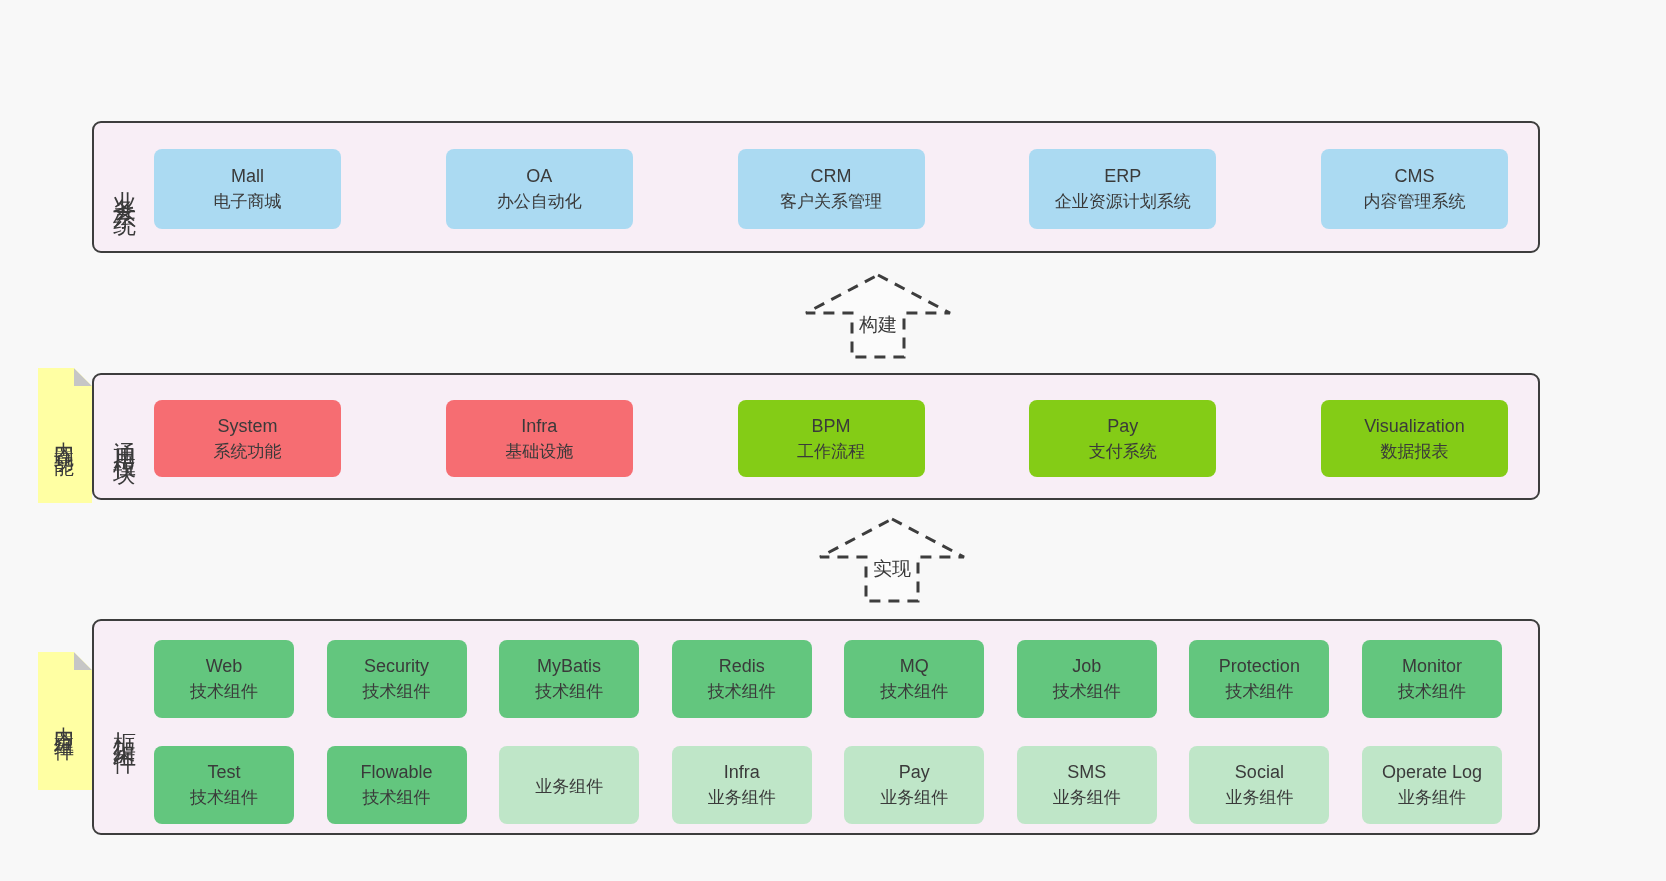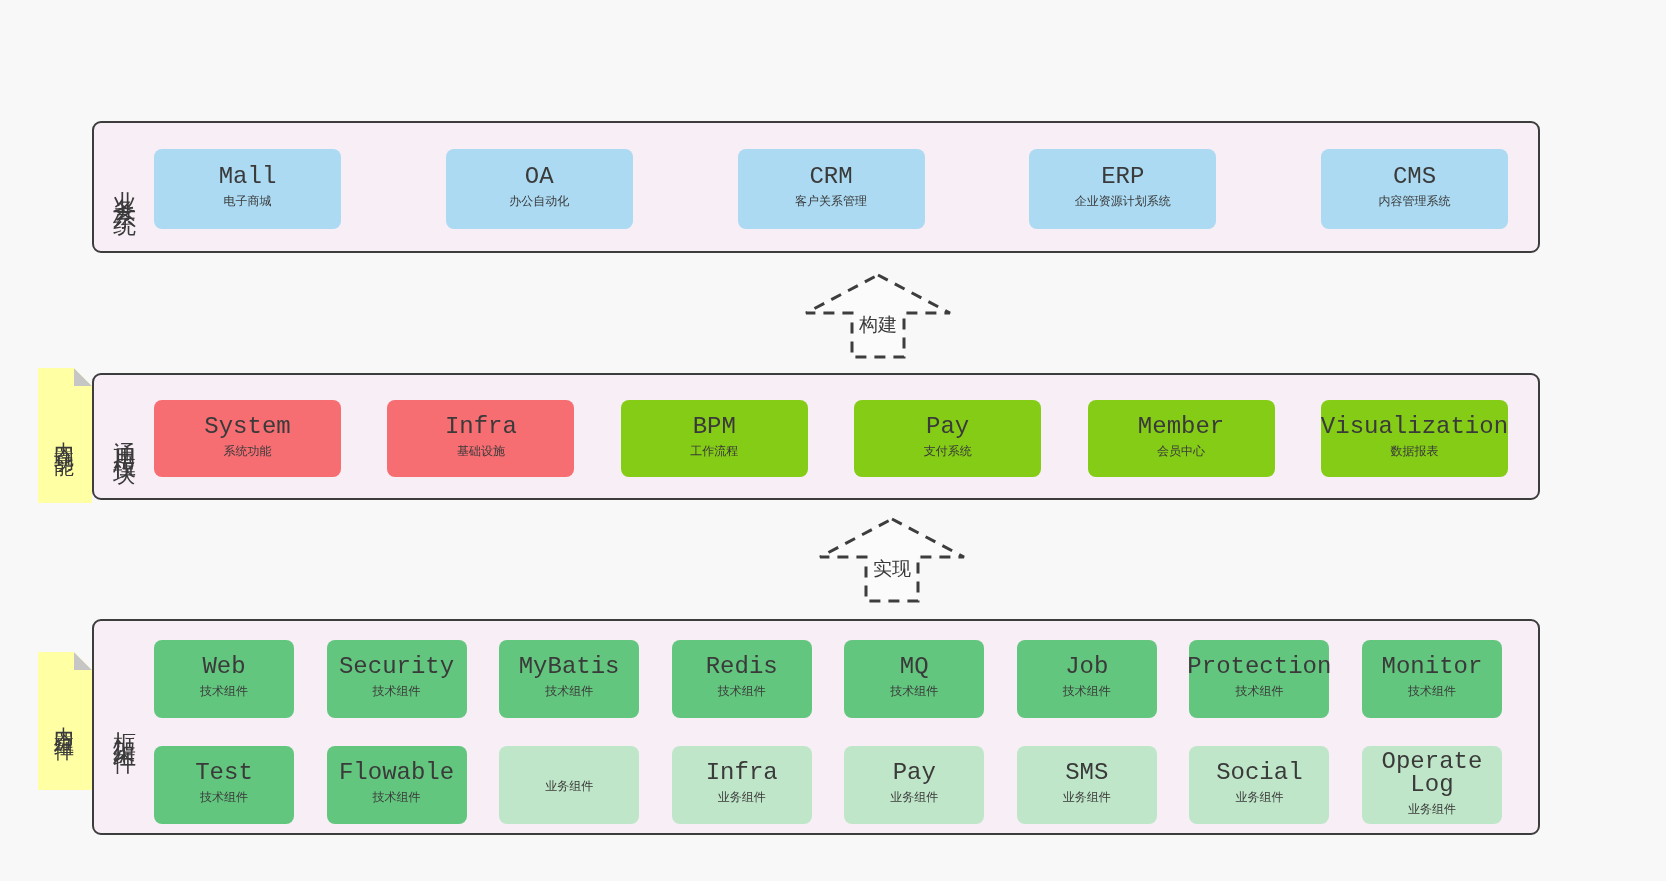--- a/index.html
+++ b/index.html
@@ -52,22 +52,22 @@
     flex-direction:column;
     justify-content:center;
     align-items:center;
     text-align:center;
     border-radius:8px;
     padding:2px 6px;
     line-height:23px;
   }
   .w187 { width:187px; }
   .w140 { width:140px; }
-  .box-name { font-size:24px;font-family:Liberation Mono, monospace; }
-  .box-desc { font-size:12px; margin-top:2px; }
+  .box-name { font-size:18px; }
+  .box-desc { font-size:17px; margin-top:2px; }
 
   .blue   { background:#abdaf2; }
   .red    { background:#f66d72;align-items:center; }
   .pink   { background:#84cc16; }
   .gdark  { background:#63c67e; }
   .glight { background:#bfe6c8; }
 
   .sticky {
     position:absolute;
     left:38px;
@@ -166,24 +166,20 @@
     </div>
     <div class="box pink w187">
       <div class="box-name">BPM</div>
       <div class="box-desc">工作流程</div>
     </div>
     <div class="box pink w187">
       <div class="box-name">Pay</div>
       <div class="box-desc">支付系统</div>
     </div>
     <div class="box pink w187">
-      <div class="box-name">Member</div>
-      <div class="box-desc">会员中心</div>
-    </div>
-    <div class="box pink w187">
       <div class="box-name">Visualization</div>
       <div class="box-desc">数据报表</div>
     </div>
   </div>
 </div>
 
 <svg class="arrow" id="arrow-implement" viewBox="0 0 150 88">
   <path d="M75 3 L147 41 L101 41 L101 85 L49 85 L49 41 L3 41 Z"></path>
   <rect x="51" y="38" width="48" height="27"></rect>
   <text x="75" y="59">实现</text>

